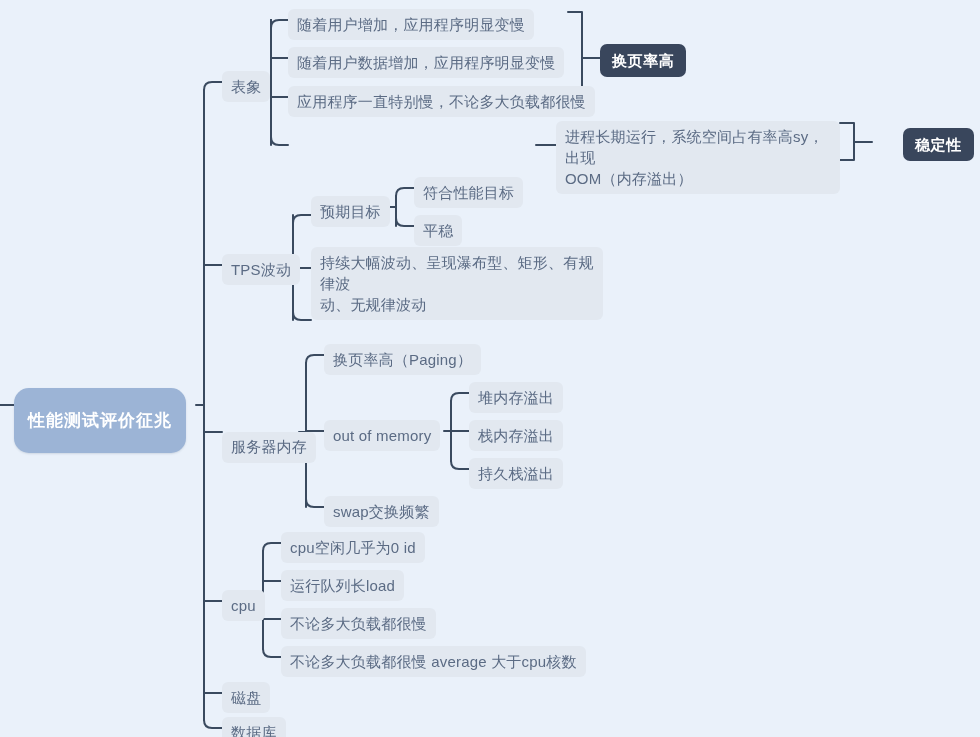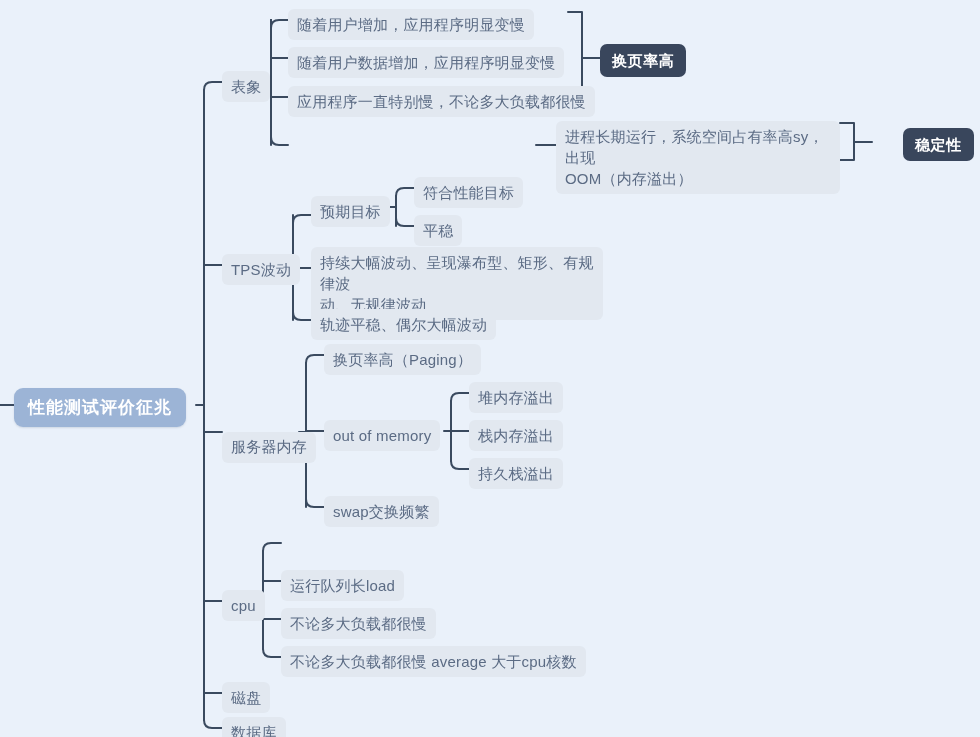--- a/index.html
+++ b/index.html
@@ -25,22 +25,22 @@
     white-space:pre;
     letter-spacing:.2px;
   }
   .node.multiline{white-space:pre-line;}
 
   .node.root{
     background:#9cb4d6;
     color:#ffffff;
     font-weight:bold;
     font-size:17px;
-    border-radius:9px;
-    padding:9px 14px;
+    border-radius:15px;
+    padding:22px 14px;
     letter-spacing:1px;
     box-shadow:0 1px 2px rgba(80,100,130,.18);
   }
   .node.badge{
     background:#39465c;
     color:#ffffff;
     font-weight:bold;
     font-size:15px;
     border-radius:7px;
     padding:6px 12px;
@@ -145,33 +145,33 @@
   <div class="node badge" style="left:903px;top:128px;">稳定性</div>
 
   <div class="node" style="left:222px;top:254px;">TPS波动</div>
 
   <div class="node" style="left:311px;top:196px;">预期目标</div>
   <div class="node" style="left:414px;top:177px;">符合性能目标</div>
   <div class="node" style="left:414px;top:215px;">平稳</div>
 
   <div class="node multiline" style="left:311px;top:247px;width:292px;">持续大幅波动、呈现瀑布型、矩形、有规律波
 动、无规律波动</div>
-  <div class="node" style="left:311px;top:309px;">轨迹平稳、偶尔大幅波动</div>
 
   <div class="node" style="left:222px;top:432px;font-family:Liberation Serif, serif;">服务器内存</div>
 
   <div class="node" style="left:324px;top:344px;">换页率高（Paging）</div>
   <div class="node" style="left:469px;top:382px;">堆内存溢出</div>
   <div class="node" style="left:324px;top:420px;">out of memory</div>
   <div class="node" style="left:469px;top:420px;">栈内存溢出</div>
   <div class="node" style="left:469px;top:458px;">持久栈溢出</div>
   <div class="node" style="left:324px;top:496px;">swap交换频繁</div>
 
   <div class="node" style="left:222px;top:590px;">cpu</div>
 
+  <div class="node" style="left:281px;top:532px;">cpu空闲几乎为0 id</div>
   <div class="node" style="left:281px;top:570px;">运行队列长load</div>
   <div class="node" style="left:281px;top:608px;">不论多大负载都很慢</div>
   <div class="node" style="left:281px;top:646px;">不论多大负载都很慢 average 大于cpu核数</div>
 
   <div class="node" style="left:222px;top:682px;">磁盘</div>
   <div class="node" style="left:222px;top:717px;">数据库</div>
 
   <div class="watermark"></div>
 </div>
 

